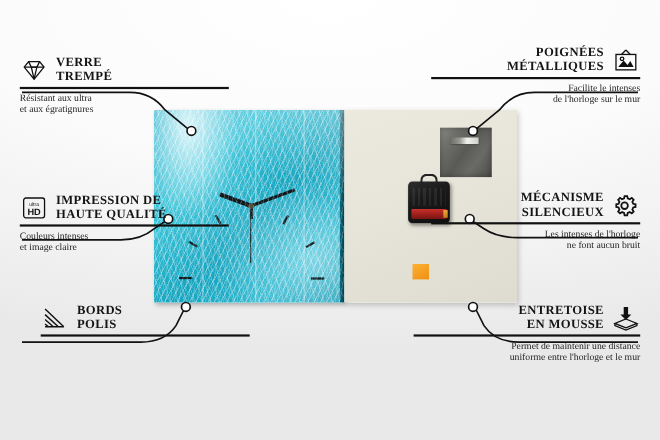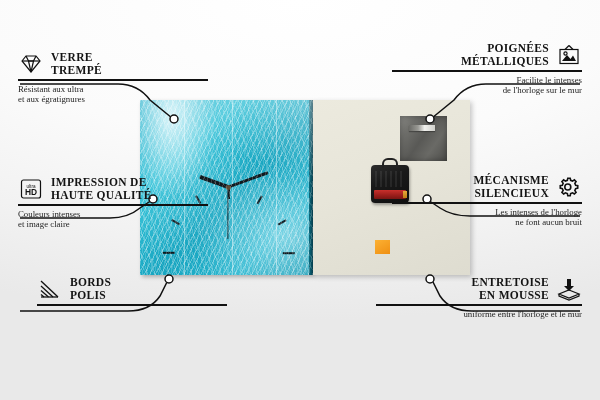--- a/index.html
+++ b/index.html
@@ -320,14 +320,15 @@
       <svg viewBox="0 0 26 24">
           <g fill="none" stroke="#111" stroke-width="1.2">
         <path d="M11,2 L11,9 L8,9 L13,14 L18,9 L15,9 L15,2 Z" fill="#111" stroke="none"></path>
         <path d="M13,13 L23,17 L13,21 L3,17 Z"></path>
         <path d="M3,17 L3,19 L13,23 L23,19 L23,17"></path>
       </g>
         </svg>
     </span>
   </div>
   <div class="co-rule"></div>
+  <div class="co-sub">Permet de maintenir une distance</div>
   <div class="co-sub">uniforme entre l'horloge et le mur</div>
 </div>
 
 </body></html>

